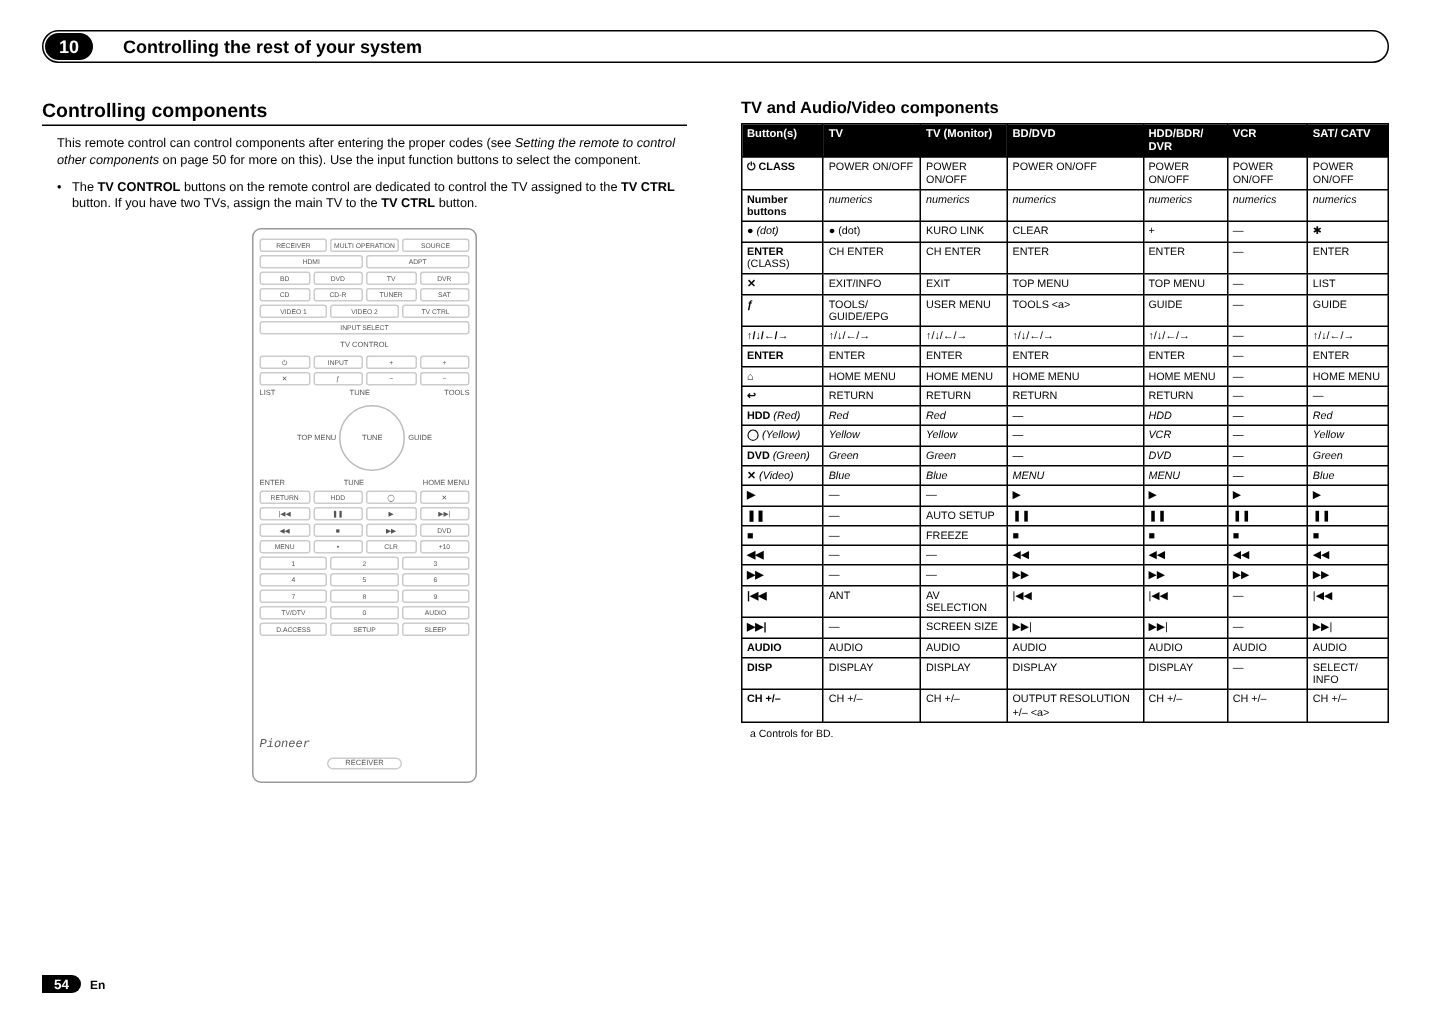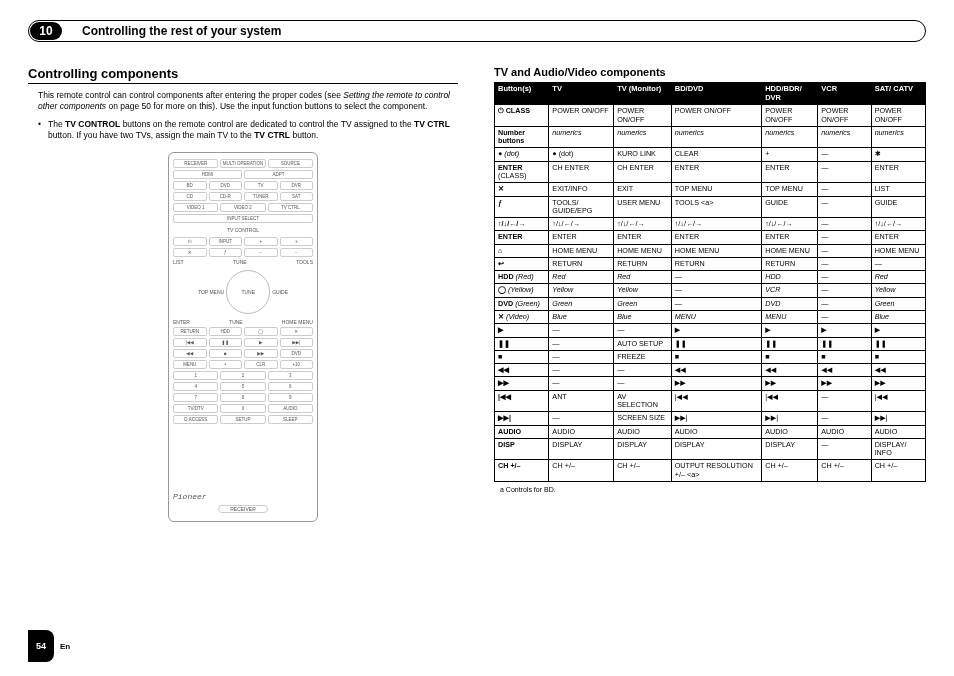--- a/index.html
+++ b/index.html
@@ -158,21 +158,21 @@
     left: 28px;
     display: flex;
     align-items: center;
     gap: 6px;
   }
   .page-num {
     background: #000;
     color: #fff;
     font-weight: bold;
     font-size: 9px;
-    padding: 11px 8px;
+    padding: 1px 8px;
     border-radius: 0 8px 8px 0;
   }
   .page-lang {
     font-weight: bold;
     font-size: 8px;
   }
 </style>
 </head>
 <body>
 
@@ -516,21 +516,21 @@
             <td>AUDIO</td>
             <td>AUDIO</td>
           </tr>
           <tr>
             <td>DISP</td>
             <td>DISPLAY</td>
             <td>DISPLAY</td>
             <td>DISPLAY</td>
             <td>DISPLAY</td>
             <td>—</td>
-            <td>DISPLAY/ INFO</td>
+            <td>SELECT/ INFO</td>
           </tr>
           <tr>
             <td>CH +/–</td>
             <td>CH +/–</td>
             <td>CH +/–</td>
             <td>OUTPUT RESOLUTION +/– &lt;a&gt;</td>
             <td>CH +/–</td>
             <td>CH +/–</td>
             <td>CH +/–</td>
           </tr>

